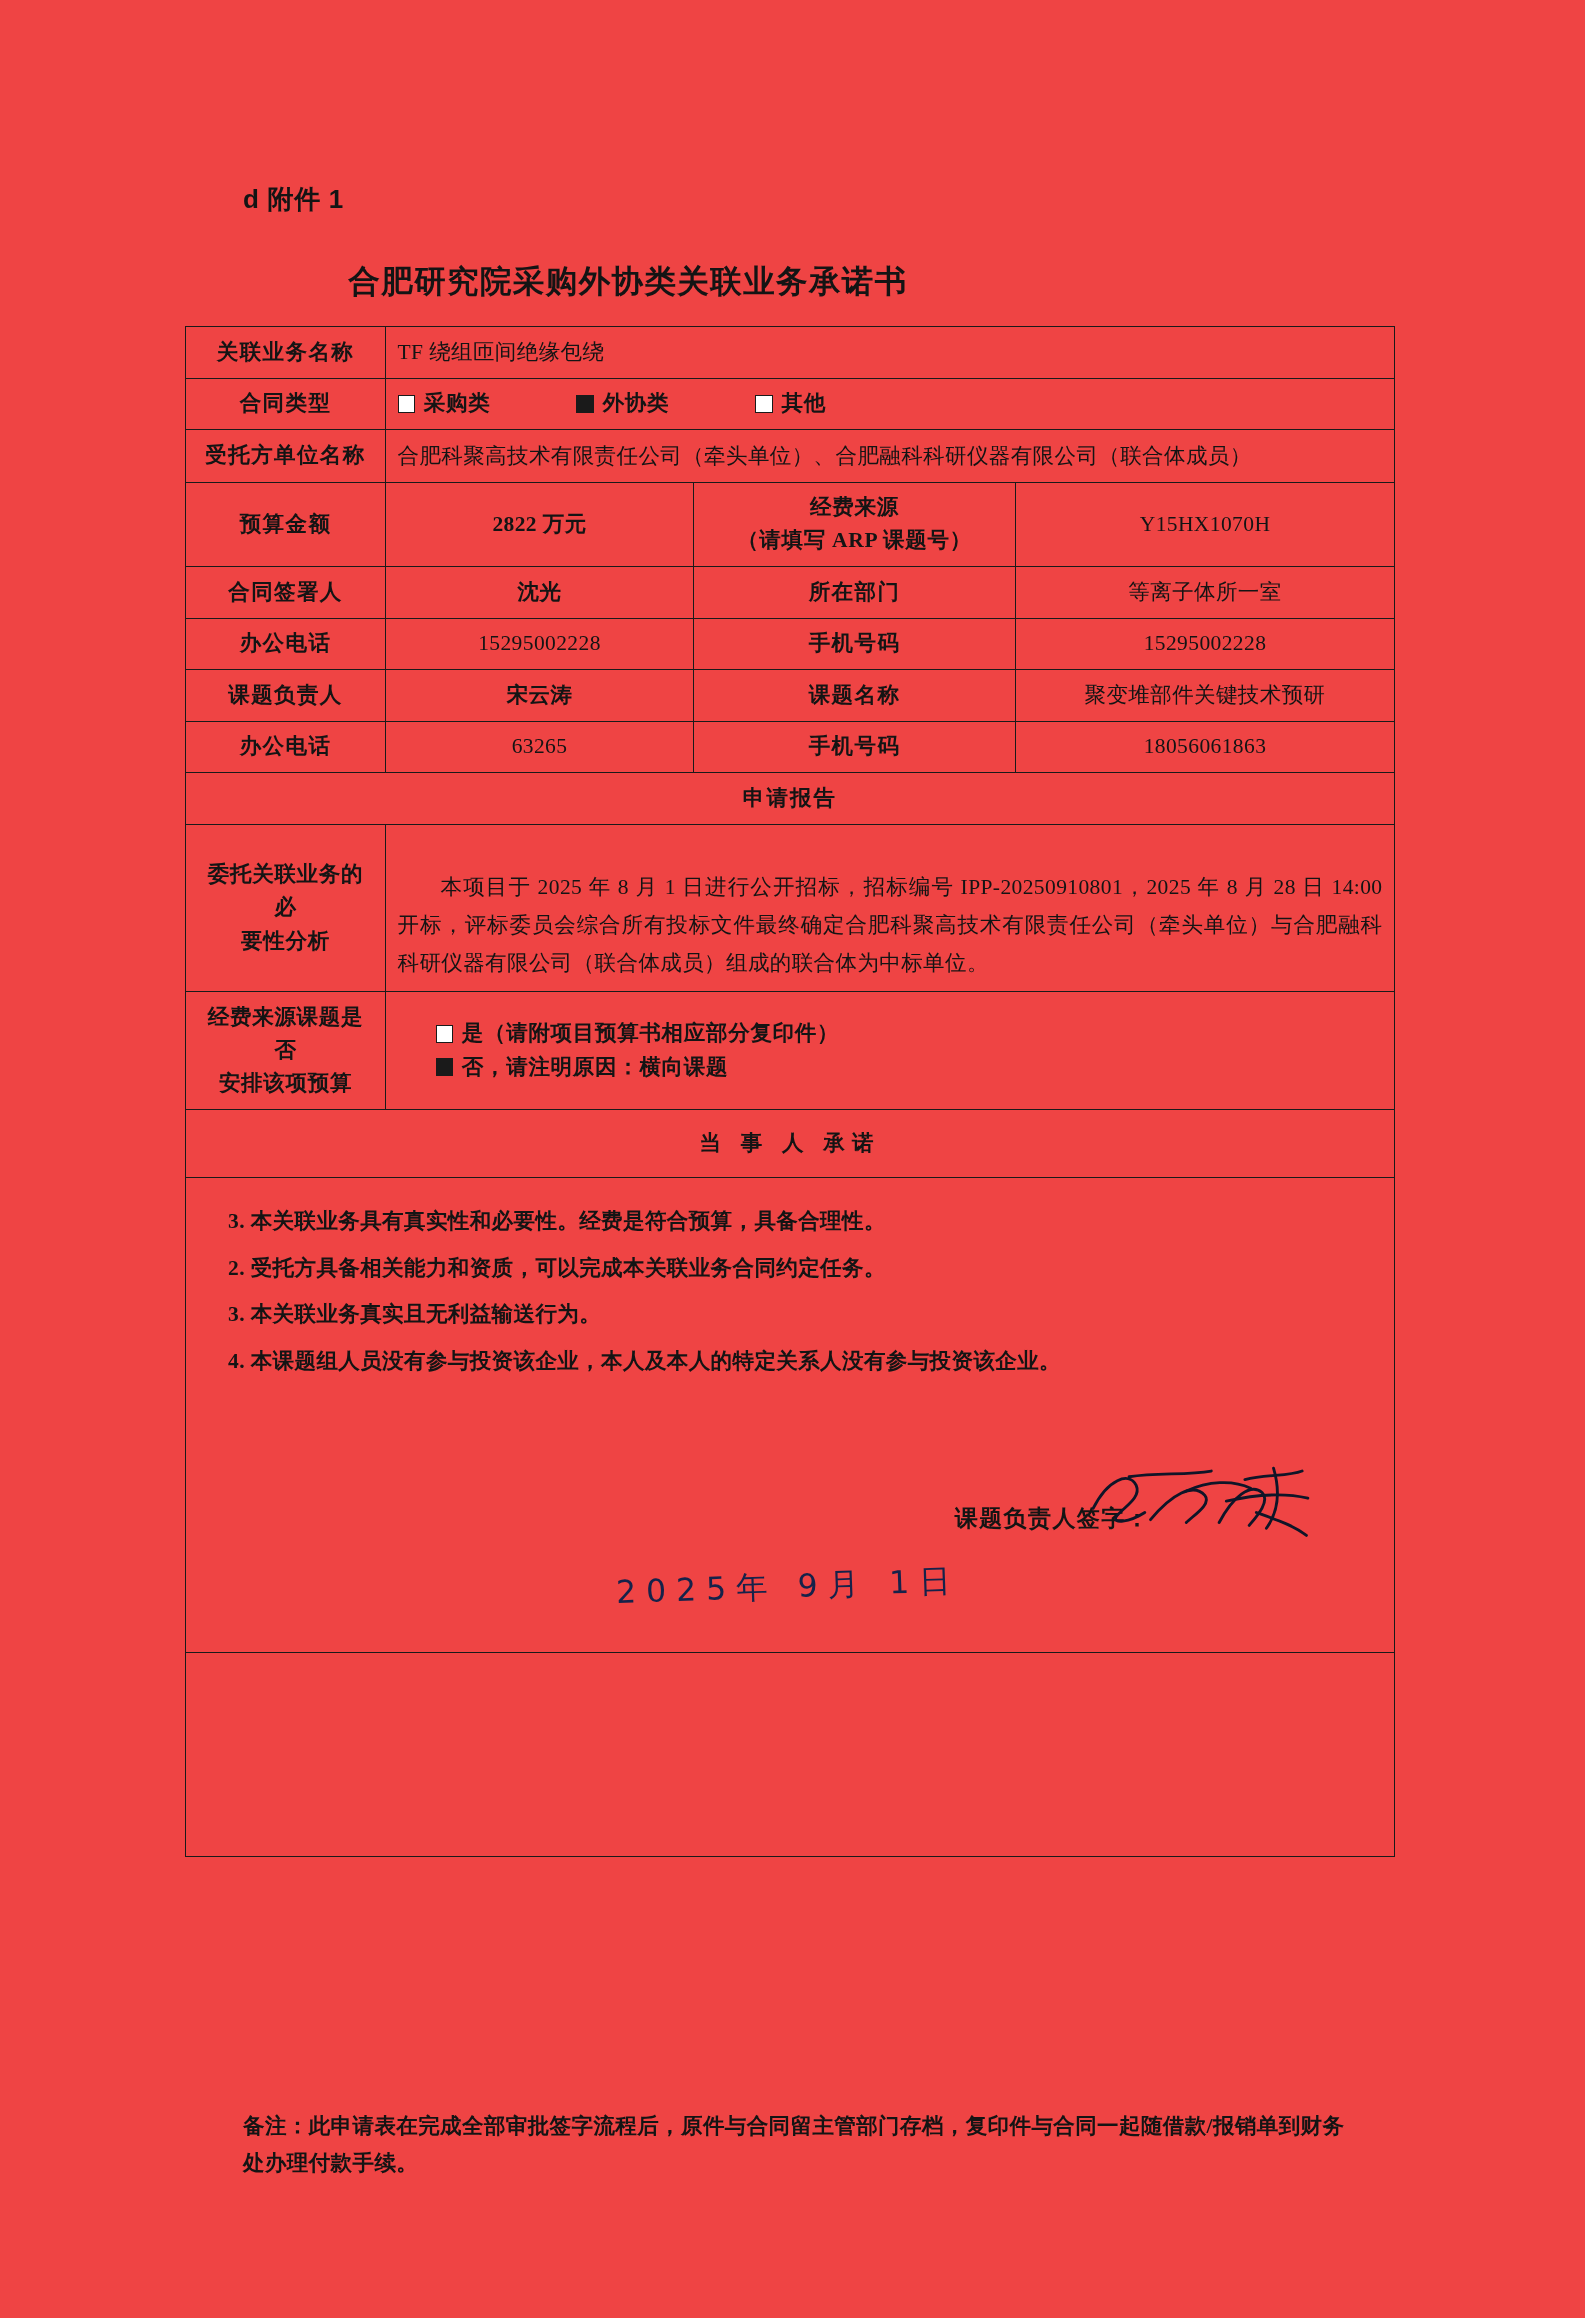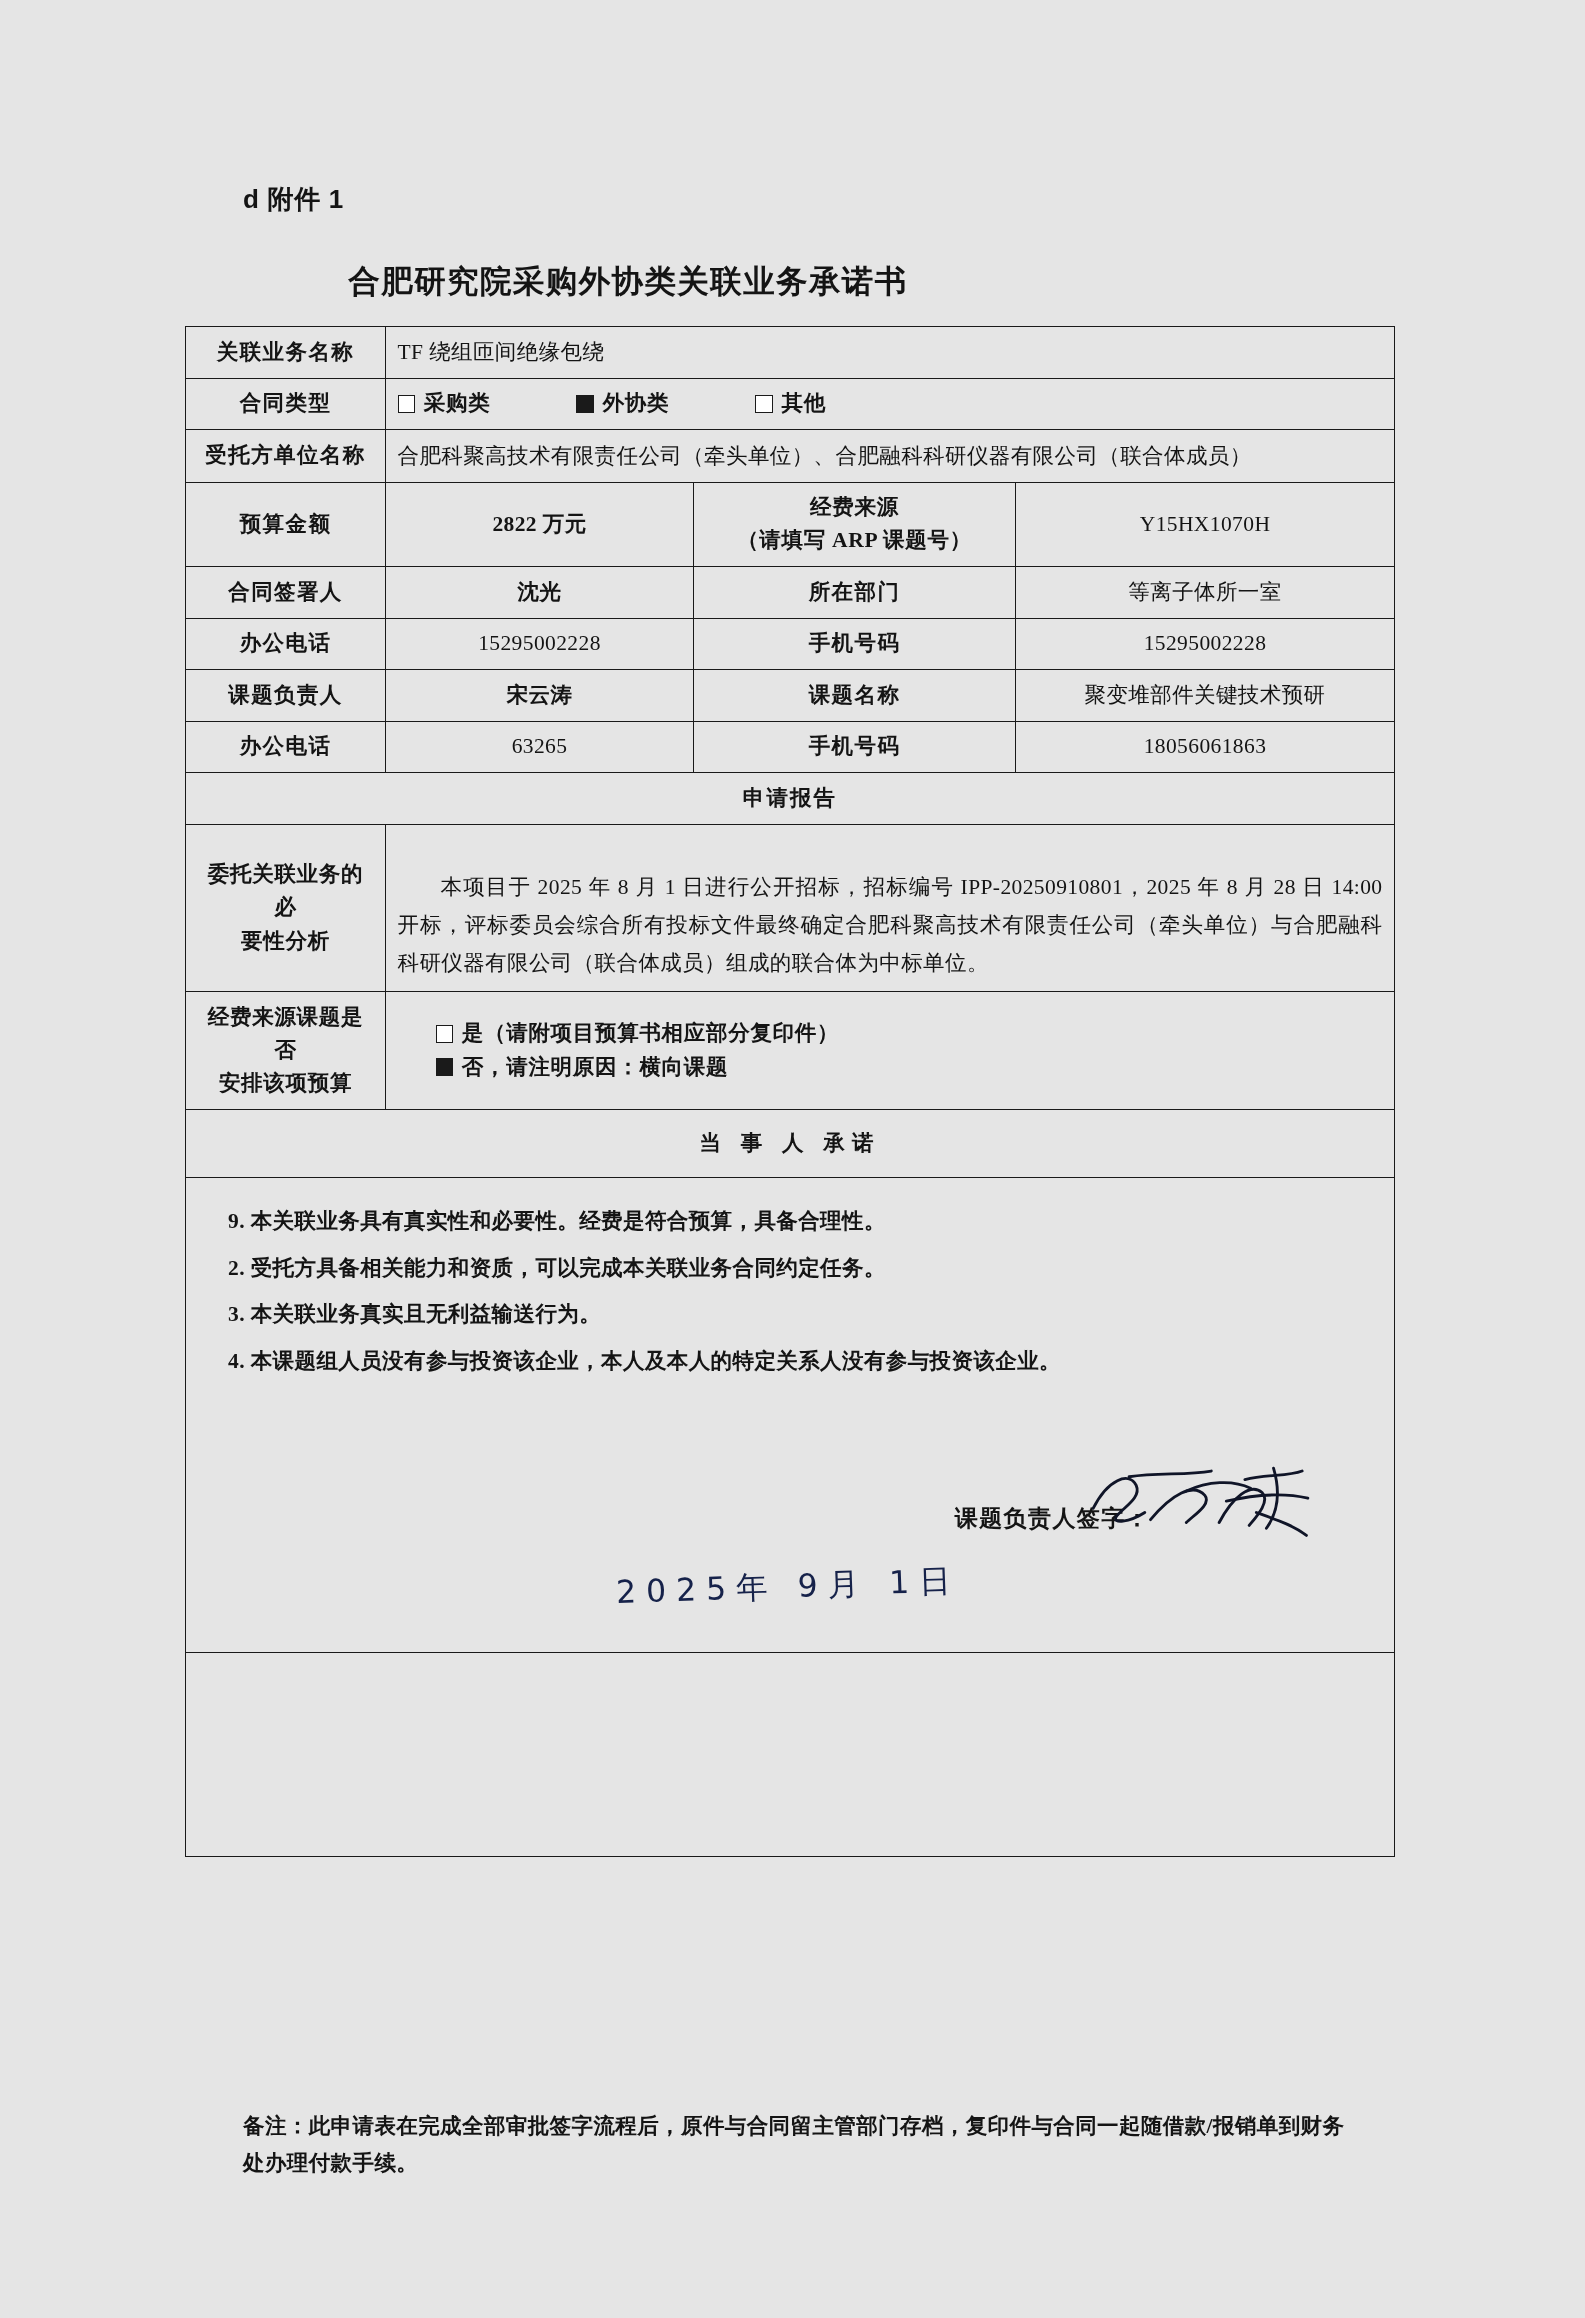--- a/index.html
+++ b/index.html
@@ -13,21 +13,21 @@
     position: relative;
     font-family: "Liberation Serif", "DejaVu Serif", serif;
     color: #141414;
     overflow: hidden;
   }
   .page {
     position: absolute;
     left: 0; top: 0;
     width: 1586px;
     height: 2319px;
-    background: #e5e5e5;
+    background: #ef4444;
   }
   
   .attach {
     position: absolute;
     left: 243px;
     top: 182px;
     font-size: 26px;
     font-weight: bold;
     font-family: "Liberation Sans", sans-serif;
     letter-spacing: 0.7px;
@@ -306,21 +306,21 @@
         </td>
       </tr>
 
       <tr>
         <td class="promise-title" colspan="4" style="padding:17px 0">当 事 人 承诺</td>
       </tr>
 
       <tr>
         <td colspan="4" style="padding:13px 29px 0 29px">
           <ul class="promise-list">
-            <li>9. 本关联业务具有真实性和必要性。经费是符合预算，具备合理性。</li>
+            <li>3. 本关联业务具有真实性和必要性。经费是符合预算，具备合理性。</li>
             <li>2. 受托方具备相关能力和资质，可以完成本关联业务合同约定任务。</li>
             <li>3. 本关联业务真实且无利益输送行为。</li>
             <li>4. 本课题组人员没有参与投资该企业，本人及本人的特定关系人没有参与投资该企业。</li>
           </ul>
           <div class="sign-area">
             <div class="sign-label">课题负责人签字：</div>
             <svg class="sign-scribble" viewBox="0 0 330 130">
               <g fill="none" stroke="#101528" stroke-width="4" stroke-linecap="round">
                 <path d="M20 80 C40 40, 70 28, 80 48 C88 66, 60 80, 52 92 C46 102, 70 100, 92 86"></path>
                 <path d="M70 36 C110 30, 150 34, 185 28"></path>

